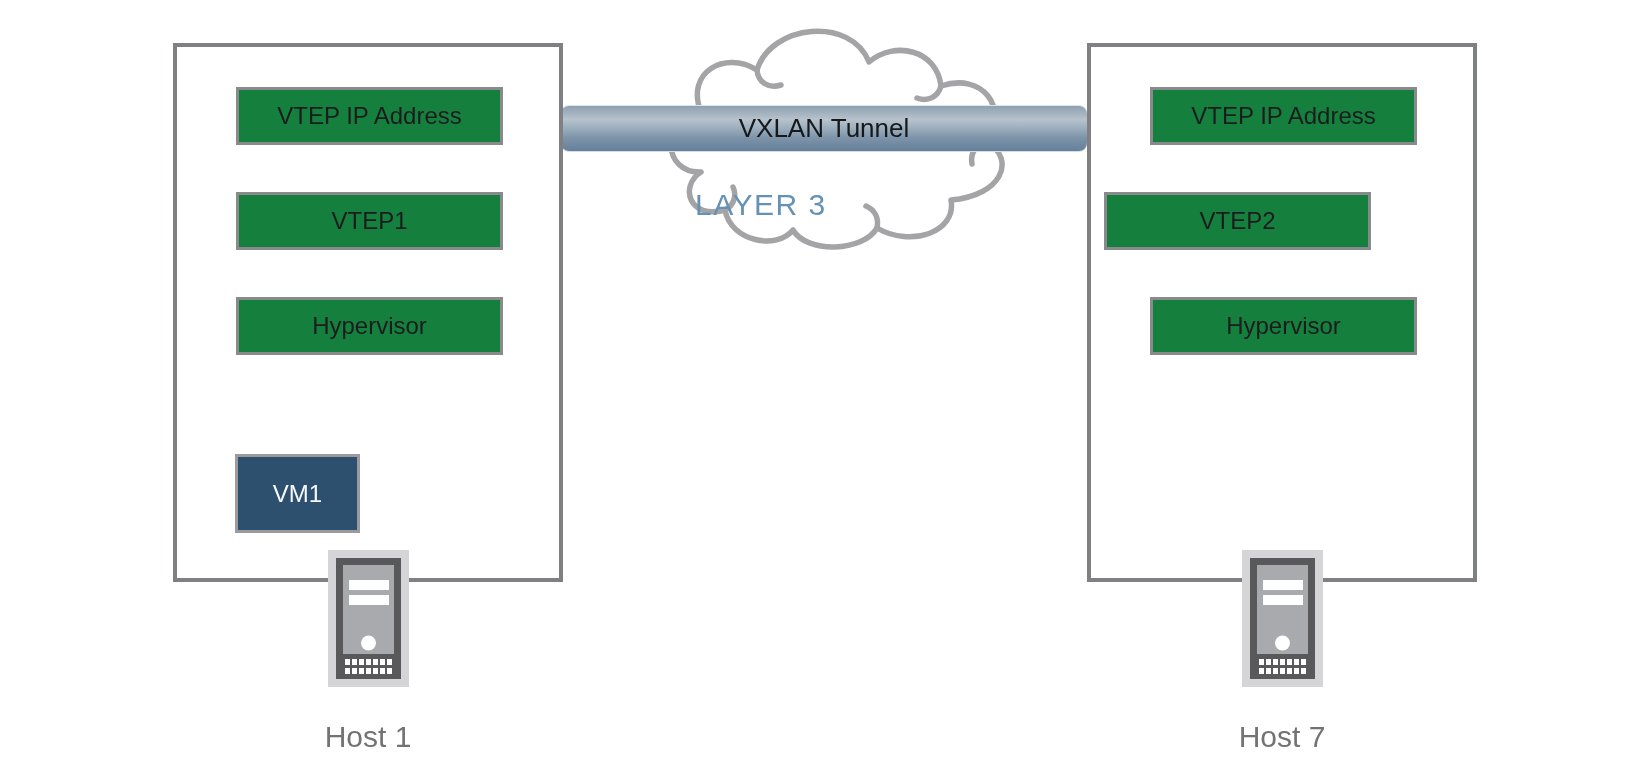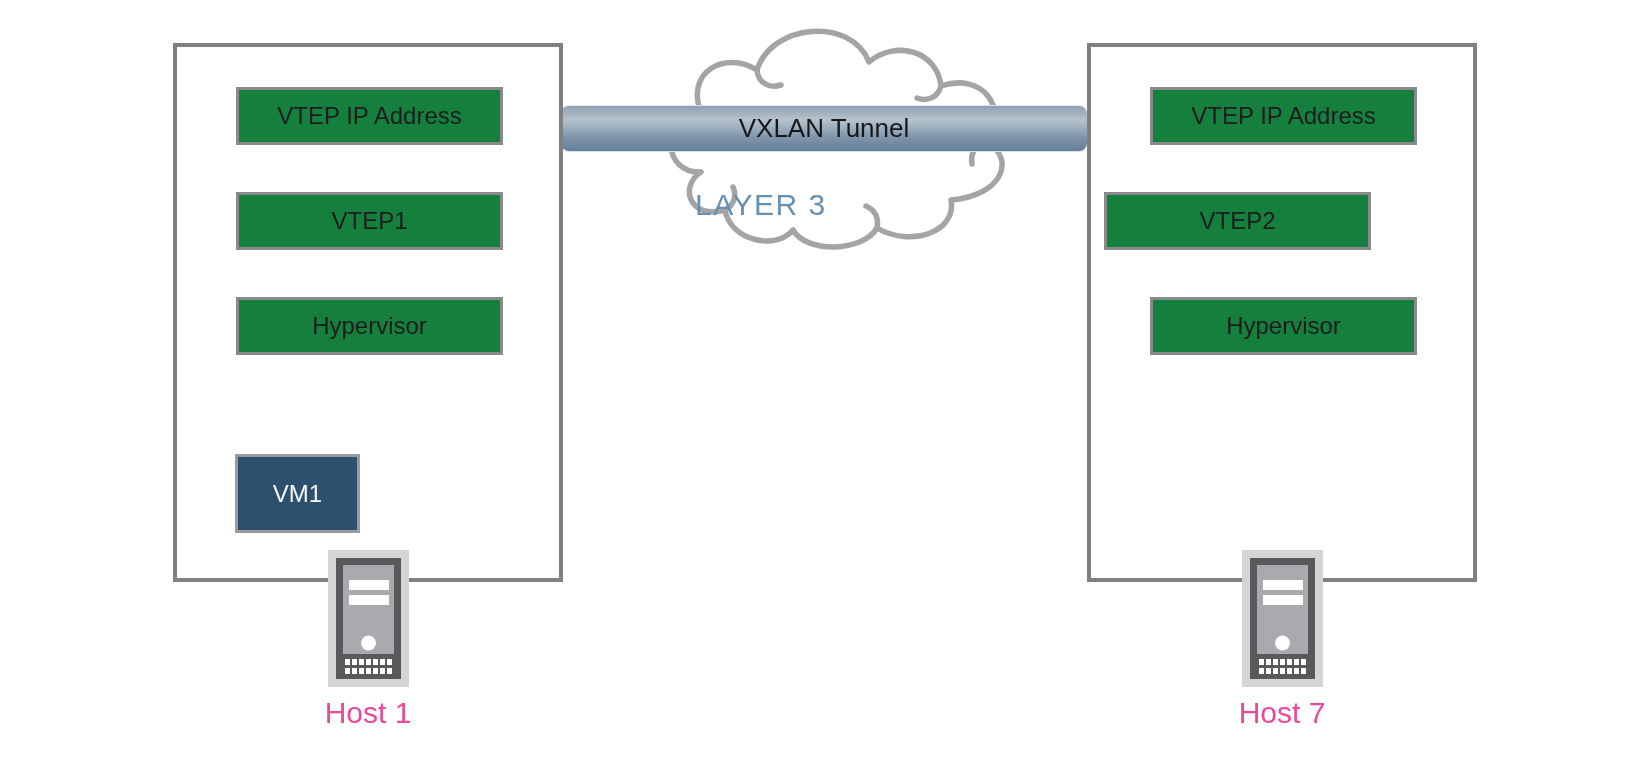--- a/index.html
+++ b/index.html
@@ -113,25 +113,25 @@
     position: absolute;
     top: 550px;
     width: 81px;
     height: 137px;
     z-index: 5;
   }
 
   
   .hostlabel {
     position: absolute;
-    top: 696px;
+    top: 720px;
     width: 200px;
     text-align: center;
     font-size: 30px;
-    color: #ec4899;
+    color: #737373;
     z-index: 4;
   }
 </style>
 </head>
 <body>
 
 <div class="stage">
 
   <svg class="cloud" viewBox="0 0 370 232" preserveAspectRatio="none">
     <path d="M 56 150

